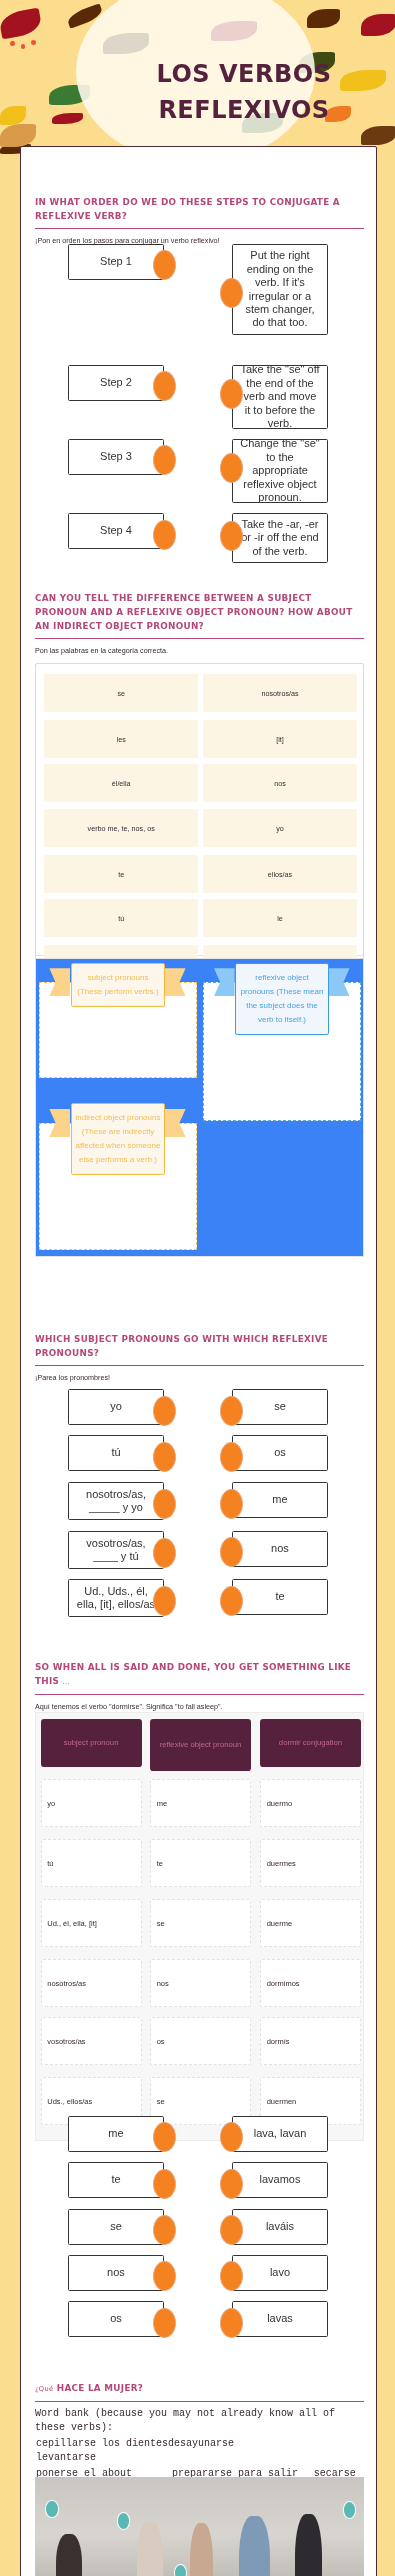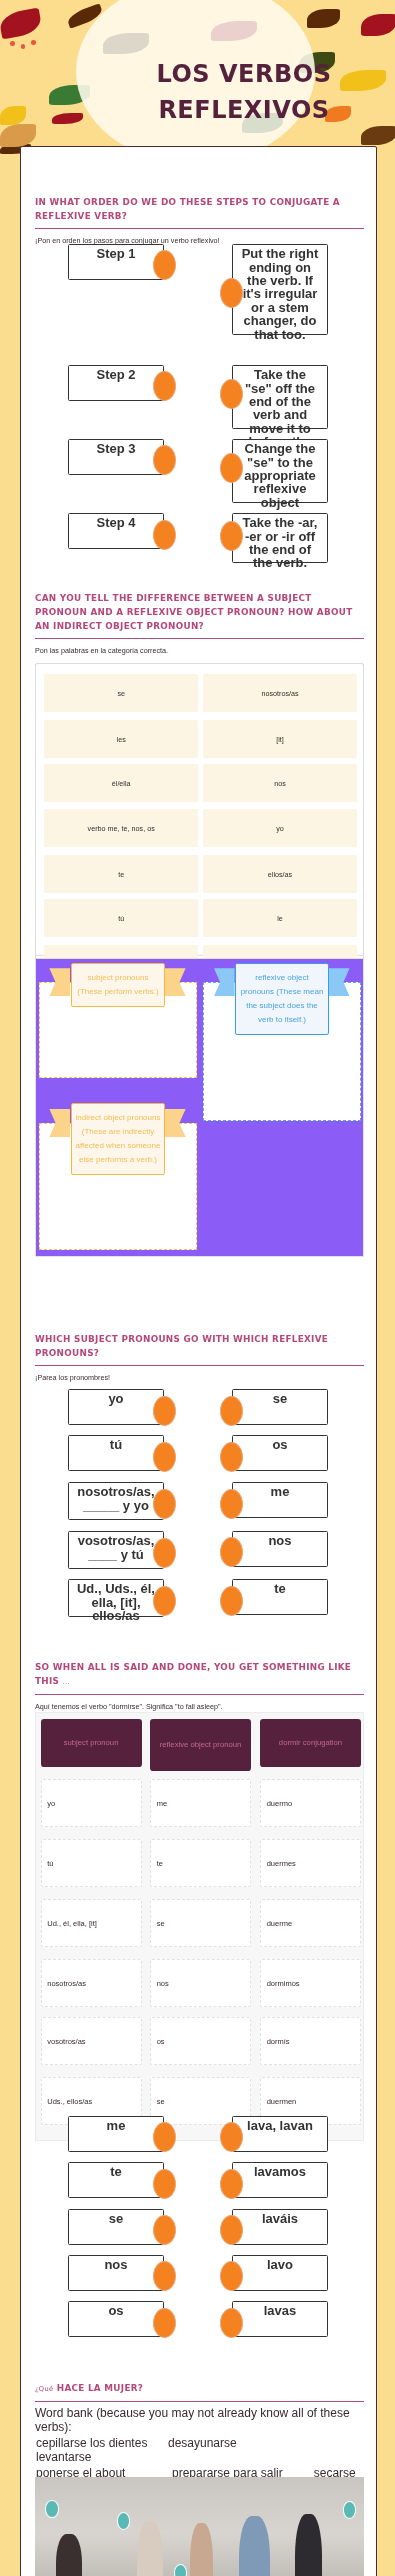--- a/index.html
+++ b/index.html
@@ -38,56 +38,56 @@
     font-family: "DejaVu Sans", sans-serif; font-weight: bold; font-size: 8.8px;
     line-height: 14px; color: #b4487a; text-transform: uppercase; letter-spacing: 0.3px;
     padding-bottom: 5.2px; border-bottom: 0.8px solid #b4487a;
   }
   .q-title .small { font-size: 6.7px; font-weight: normal; text-transform: none; }
   .instr { font-size: 7.2px; color: #3a2a30; margin-top: 7.2px; }
   
   .match-row { position: absolute; width: 329px; }
   .mbox {
     position: absolute; background: #fff; border: 0.5px solid #333; border-radius: 1.5px;
-    display: flex; align-items: flex-start; justify-content: center; text-align: center;
-    font-size: 13px; line-height: 13.4px; color: #333; padding: 2.1px 7.2px; font-weight: bold;
+    display: flex; align-items: center; justify-content: center; text-align: center;
+    font-size: 11px; line-height: 13.4px; color: #333; padding: 2.1px 7.2px;
   }
   .dot {
     position: absolute; width: 23px; height: 30px; border-radius: 50%;
     background: #f58220; border: 1px solid #e8a77a; cursor: pointer;
   }
   
   .cat-box {
     position: absolute; border: 0.5px solid #e0e0e0; border-radius: 2.1px; background: #fff;
   }
   .chip {
     position: absolute; width: 154px; height: 38px; background: #fdf5e3; border-radius: 1.5px;
     display: flex; align-items: center; justify-content: center; font-size: 7.2px; color: #3a2a30;
   }
   .cat-area {
-    position: absolute; background: #8b5cf6; border: 0.5px solid #e3e3e3; border-radius: 1.5px;
+    position: absolute; background: #3b82f6; border: 0.5px solid #e3e3e3; border-radius: 1.5px;
   }
   .drop { position: absolute; background: #fff; border: 1px dashed; }
   .ribbon {
     position: absolute; text-align: center; font-size: 8px; line-height: 14px;
     border: 1px solid; border-radius: 2.1px; padding: 7.2px 3.1px;
   }
   .ribbon-tail { position: absolute; width: 20.6px; height: 28px; }
   
   .grid-table { position: absolute; border: 0.5px solid #ececec; background: #f7f7f7; }
   .th {
     position: absolute; background: #55213c; color: #c5678f; border-radius: 3.1px;
     display: flex; align-items: center; justify-content: center; text-align: center;
     font-size: 7.7px; line-height: 11.3px; padding: 0 5.2px;
   }
   .td {
     position: absolute; background: #fff; border: 0.8px dashed #e2e2e2; border-radius: 2.1px;
     display: flex; align-items: center; padding-left: 5.7px; font-size: 7.5px; color: #3a2a30;
   }
-  .wordbank { font-size: 12px; line-height: 13.4px; color: #3a2a30; }
+  .wordbank { font-size: 10px; line-height: 13.4px; color: #3a2a30; font-family: Liberation Mono, monospace; }
   .photo {
     position: absolute; width: 329px; height: 142px; overflow: hidden;
     background: linear-gradient(180deg, #c9c6c1 0%, #d8d5d0 40%, #bcb8b2 78%, #8f8c88 88%, #a8a49e 100%);
   }
   .hotspot {
     position: absolute; width: 13.4px; height: 17.5px; border-radius: 50%;
     background: #5ab9b5; border: 1px solid #fff; cursor: pointer;
   }
   .fig { position: absolute; border-radius: 40% 40% 10% 10%; }
 </style>

